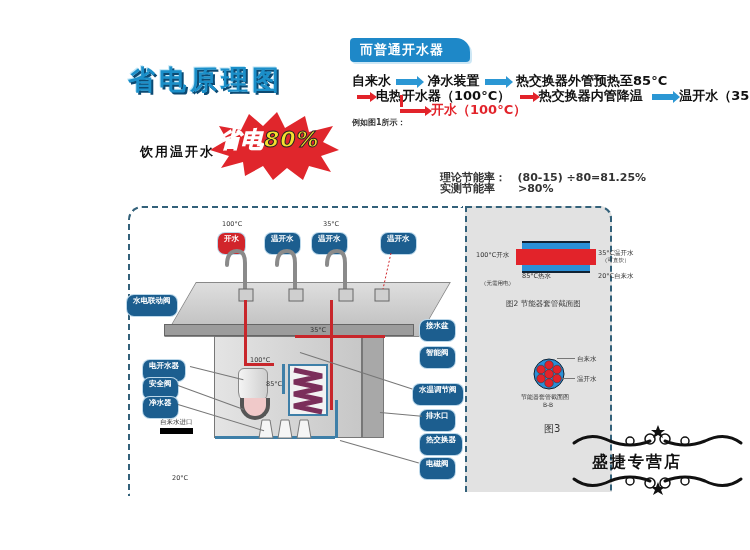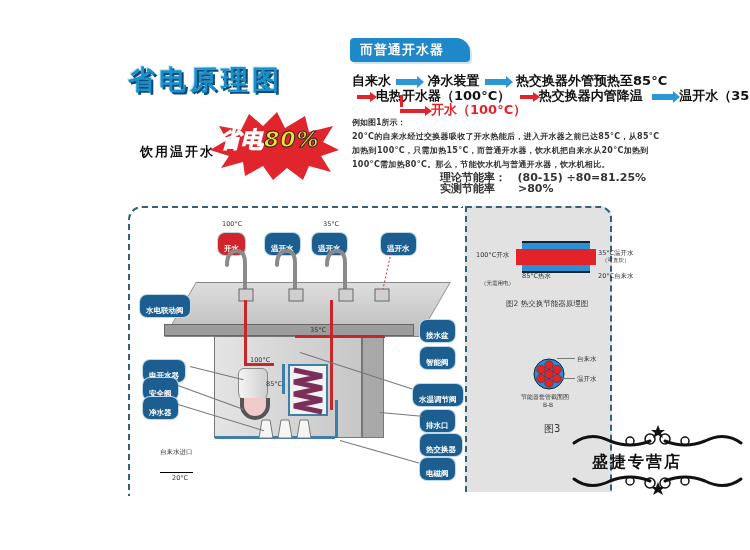--- a/index.html
+++ b/index.html
@@ -18,21 +18,21 @@
   .arrow-b { display:inline-block; width: 22px; height: 6px; background:#2b97d4; position:relative; vertical-align: middle; margin: 0 5px; }
   .arrow-b:after { content:""; position:absolute; right:-6px; top:-3px; border-left:7px solid #2b97d4; border-top:6px solid transparent; border-bottom:6px solid transparent; }
   .arrow-r { display:inline-block; width: 14px; height: 4px; background:#e2232a; position:relative; vertical-align: middle; margin: 0 5px; }
   .arrow-r:after { content:""; position:absolute; right:-6px; top:-3px; border-left:7px solid #e2232a; border-top:5px solid transparent; border-bottom:5px solid transparent; }
   .red { color: #e2232a; }
   .para { left: 352px; top: 116px; width: 310px; font-size: 8px; font-weight: bold; color: #333; line-height: 14px; }
   .calc { left: 440px; top: 172px; font-size: 11px; font-weight: bold; color: #333; line-height: 11px; }
   
   .panel-left { left: 128px; top: 206px; width: 335px; height: 290px; border-top: 2px dashed #33617a; border-left: 2px dashed #33617a; border-radius: 14px 0 0 0; }
   .panel-right { left: 465px; top: 206px; width: 147px; height: 286px; background: #e2e2e2; border: 2px dashed #33617a; border-radius: 0 12px 0 0; border-bottom: none; }
-  .pill { height: 15px; border-radius: 7px; background: #1c5e8f; color: #fff; font-size: 7.5px; font-weight: bold; padding: 11px 6px; white-space: nowrap; box-shadow: 0 0 0 1px #bcd8ea; }
+  .pill { height: 21px; border-radius: 7px; background: #1c5e8f; color: #fff; font-size: 7.5px; font-weight: bold; padding: 1px 6px; white-space: nowrap; box-shadow: 0 0 0 1px #bcd8ea; }
   .pill.red-pill { background: #d1252b; }
   .small { font-size: 6.5px; color: #333; white-space: nowrap; }
   .counter { left: 180px; top: 282px; width: 255px; height: 55px; background: linear-gradient(#dedede,#bcbcbc); transform: skewX(-30deg); border: 1px solid #888; }
   .counter-lip { left: 164px; top: 324px; width: 250px; height: 12px; background: #9c9c9c; border:1px solid #666; }
   .cabinet { left: 214px; top: 336px; width: 148px; height: 102px; background: linear-gradient(90deg,#e4e4e4,#c7c7c7); border: 1px solid #777; }
   .cabinet-side { left: 362px; top: 336px; width: 22px; height: 102px; background: #a8a8a8; border: 1px solid #777; }
   .lead { height: 1px; background: #777; transform-origin: left center; }
   .pipe-r { background: #c8262b; }
   .pipe-b { background: #3e7fa8; }
   
@@ -64,21 +64,20 @@
   <span class="arrow-r"></span><span>热交换器内管降温</span>
   <span class="arrow-b"></span><span>温开水（35°C）。</span>
 </div>
 <div class="abs" style="left:400px; top:95px; width:3px; height:12px; background:#e2232a;"></div>
 <div class="abs flow" style="left:400px; top:101px;">
   <span class="arrow-r" style="width:26px; margin-left:0;"></span><span class="red">开水（100°C）</span>
 </div>
 
 <div class="abs para">
   <div>例如图1所示：</div>
-  <div style="letter-spacing:0.3px;">20°C的自来水经过交换器吸收了开水热能后，进入开水器之前已达85°C，从85°C加热到100°C，只需加热15°C，而普通开水器，饮水机把自来水从20°C加热到100°C需加热80°C。那么，节能饮水机与普通开水器，饮水机相比。</div>
 </div>
 <div class="abs calc">
   <div><span>理论节能率：</span>&nbsp;&nbsp;&nbsp;<span>(80-15) ÷80=81.25%</span></div>
   <div><span>实测节能率</span>&nbsp;&nbsp;&nbsp;&nbsp;&nbsp;&nbsp;<span>&gt;80%</span></div>
 </div>
 
 <div class="abs panel-left"></div>
 <div class="abs panel-right"></div>
 
 <div class="abs small" style="left:222px; top:220px;">100°C</div>
@@ -130,24 +129,24 @@
     <path d="M3,20 L6,2 L14,2 L17,20 Z"></path>
       <path d="M22,20 L25,2 L33,2 L36,20 Z"></path>
       <path d="M41,20 L44,2 L52,2 L55,20 Z"></path>
   </g>
 </svg>
 
 <div class="abs small" style="left:250px; top:356px;">100°C</div>
 <div class="abs small" style="left:266px; top:380px;">85°C</div>
 <div class="abs small" style="left:310px; top:326px;">35°C</div>
 
-<div class="abs small" style="left:160px; top:448px; border-bottom:1px solid #000000; padding-bottom:15px;">自来水进口</div>
+<div class="abs small" style="left:160px; top:418px; border-bottom:6px solid #000000; padding-bottom:1px;">自来水进口</div>
 <div class="abs small" style="left:172px; top:443px;margin-top:31px;">20°C</div>
 
-<div class="abs pill" style="left:140px; top:295px;">水电联动阀</div>
+<div class="abs pill" style="left:127px; top:295px;">水电联动阀</div>
 <div class="abs pill" style="left:143px; top:360px;">电开水器</div>
 <div class="abs pill" style="left:143px; top:378px;">安全阀</div>
 <div class="abs pill" style="left:143px; top:397px;">净水器</div>
 
 <div class="abs pill" style="left:420px; top:320px;">接水盆</div>
 <div class="abs pill" style="left:420px; top:347px;">智能阀</div>
 <div class="abs pill" style="left:413px; top:384px;">水温调节阀</div>
 <div class="abs pill" style="left:420px; top:410px;">排水口</div>
 <div class="abs pill" style="left:420px; top:434px;">热交换器</div>
 <div class="abs pill" style="left:420px; top:458px;">电磁阀</div>
@@ -160,21 +159,21 @@
 <div class="abs lead" style="left:300px; top:352px; width:118px; transform:rotate(18deg);"></div>
 
 <div class="abs" style="left:522px; top:241px; width:68px; height:32px; background:#2b8fd6; border-top:2px solid #123; border-bottom:2px solid #123;"></div>
 <div class="abs" style="left:516px; top:249px; width:80px; height:16px; background:#e2232a;"></div>
 <div class="abs small" style="left:476px; top:251px;">100°C开水</div>
 <div class="abs small" style="left:598px; top:249px;">35°C温开水</div>
 <div class="abs small" style="left:602px; top:257px; font-size:5.5px;">（可直饮）</div>
 <div class="abs small" style="left:481px; top:272px;margin-left:41px;">85°C热水</div>
 <div class="abs small" style="left:481px; top:280px; font-size:5.5px;">（无需用电）</div>
 <div class="abs small" style="left:598px; top:272px;">20°C自来水</div>
-<div class="abs small" style="left:506px; top:299px; font-size:7.5px;">图2  热交换节能器原理图</div>
+<div class="abs small" style="left:506px; top:299px; font-size:7.5px;">图2  节能器套管截面图</div>
 
 <svg class="abs" style="left:533px; top:358px; width:32px; height:32px;" viewBox="0 0 32 32">
   <circle cx="16" cy="16" r="15" fill="#2b8fd6" stroke="#123" stroke-width="1"></circle>
   <g fill="#e2232a" stroke="#333" stroke-width="0.5">
     <circle cx="16" cy="16" r="4.5"></circle>
       <circle cx="16" cy="7" r="4.3"></circle>
       <circle cx="16" cy="25" r="4.3"></circle>
     <circle cx="8" cy="11.5" r="4.3"></circle>
       <circle cx="24" cy="11.5" r="4.3"></circle>
       <circle cx="8" cy="20.5" r="4.3"></circle>

